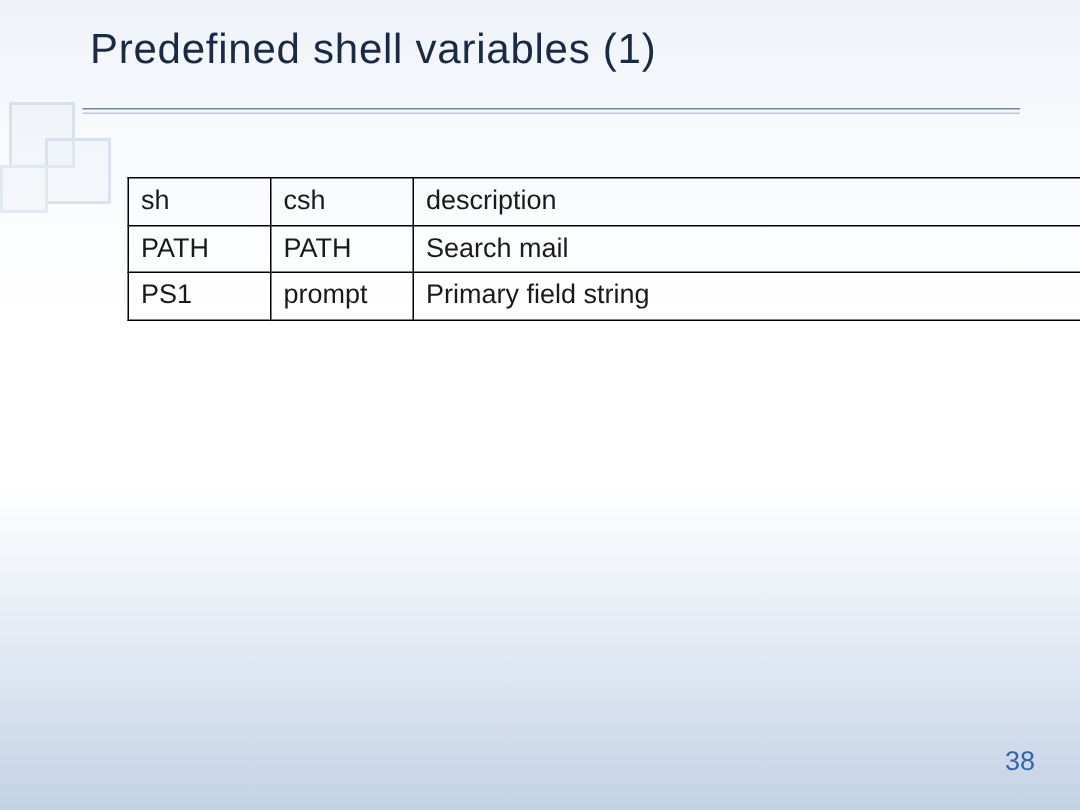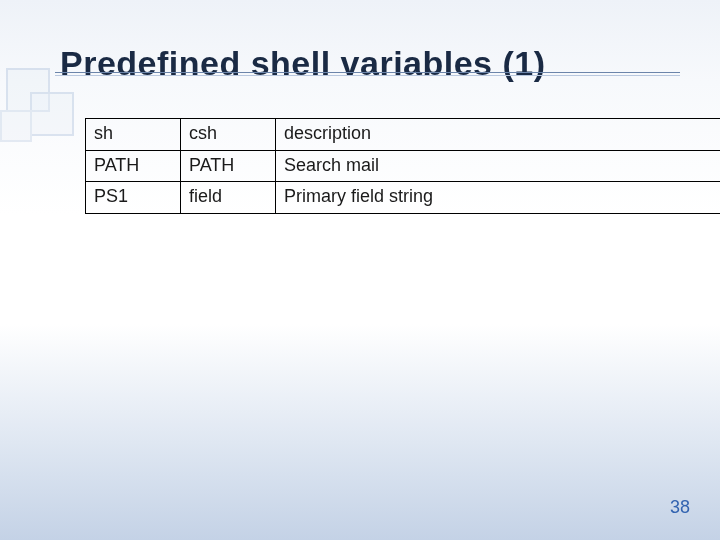--- a/index.html
+++ b/index.html
@@ -32,24 +32,24 @@
     pointer-events: none;
     opacity: 0.35;
   }
   .deco-squares div {
     position: absolute;
     border: 2px solid #9fb6d6;
     background: rgba(210,222,238,0.4);
   }
   .title {
     position: absolute;
-    top: 44px;
+    top: 17px;
     left: 60px;
-    font-size: 34px;
-    font-weight: bold;
+    font-size: 28px;
+    font-weight: normal;
     color: #1a2a44;
     letter-spacing: 0.5px;
   }
   .title-rule {
     position: absolute;
     top: 72px;
     left: 0;
     width: 720px;
     height: 6px;
     pointer-events: none;
@@ -132,21 +132,21 @@
           <td>csh</td>
           <td>description</td>
         </tr>
         <tr>
           <td>PATH</td>
           <td>PATH</td>
           <td>Search mail</td>
         </tr>
         <tr>
           <td>PS1</td>
-          <td>field</td>
+          <td>prompt</td>
           <td>Primary field string</td>
         </tr>
       </tbody>
     </table>
   </div>
 
   <div class="pagenum">38</div>
 </div>
 
 </body></html>

